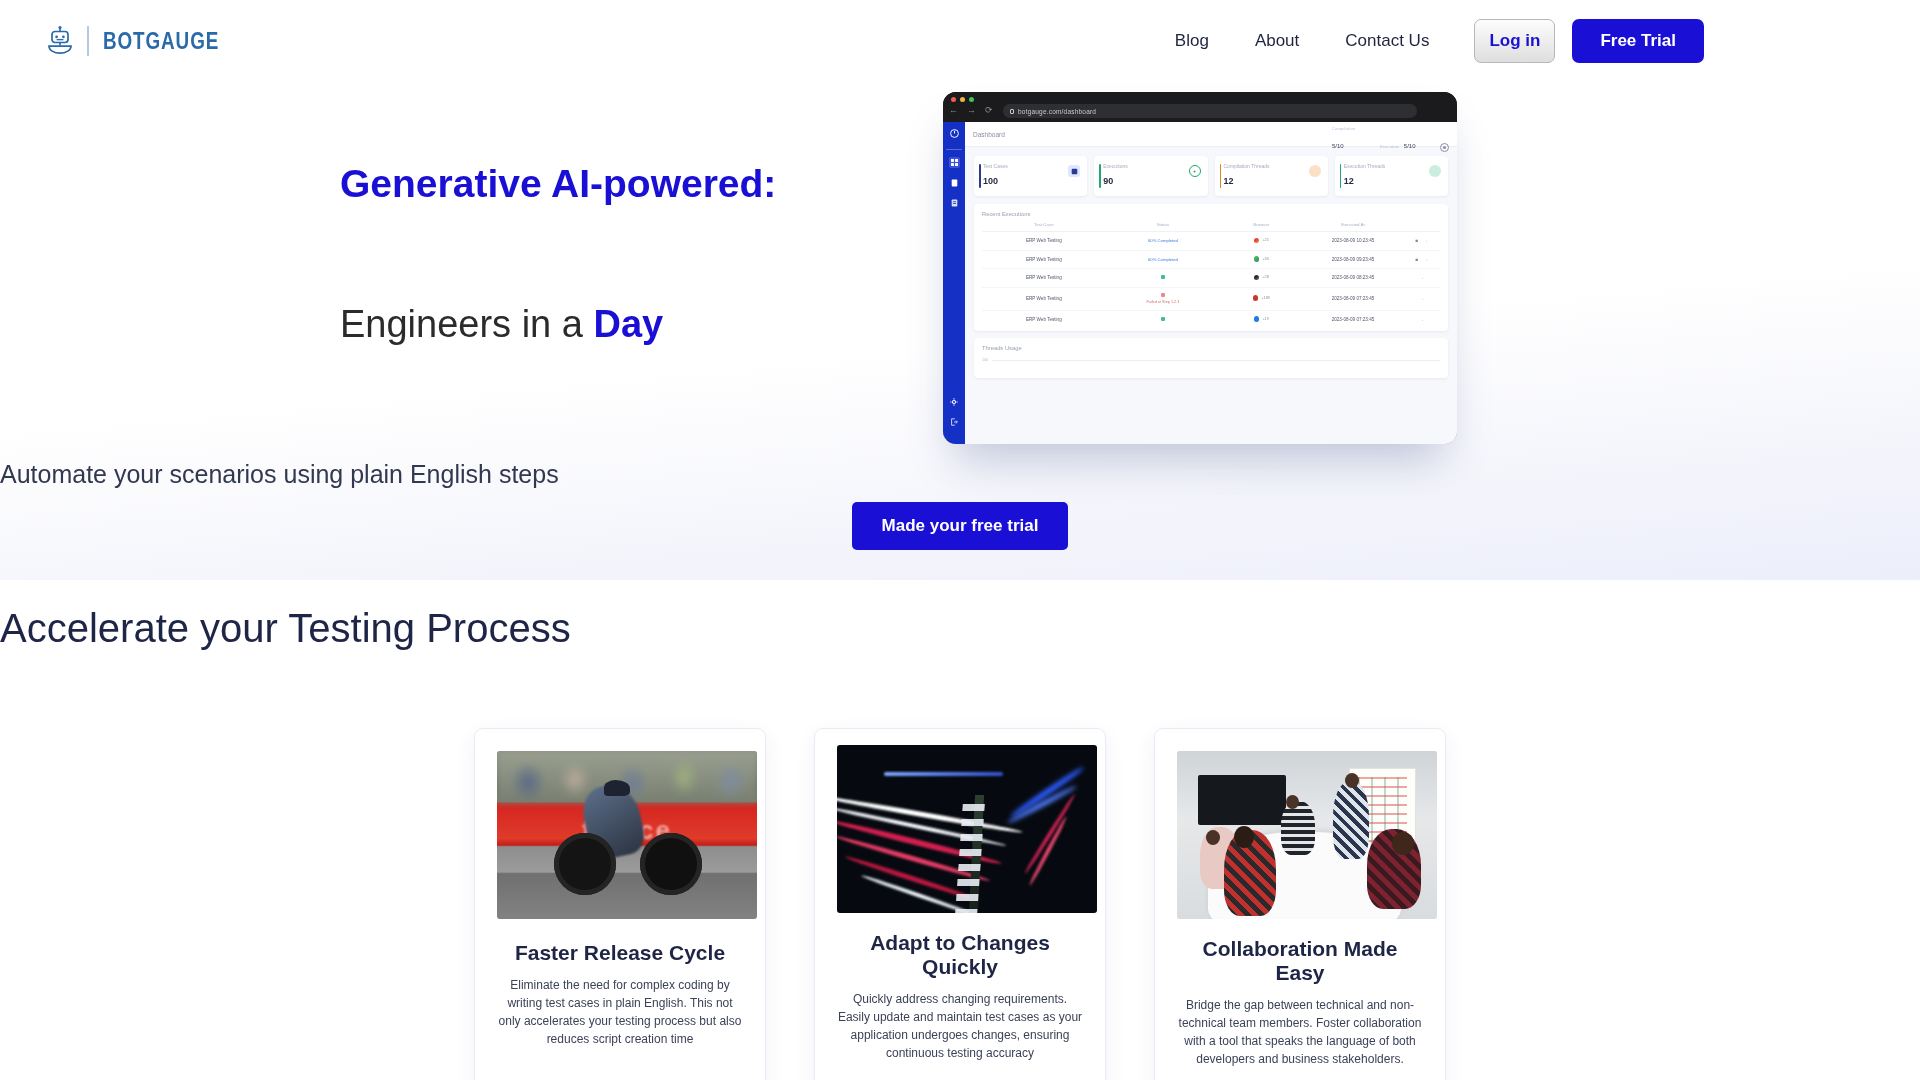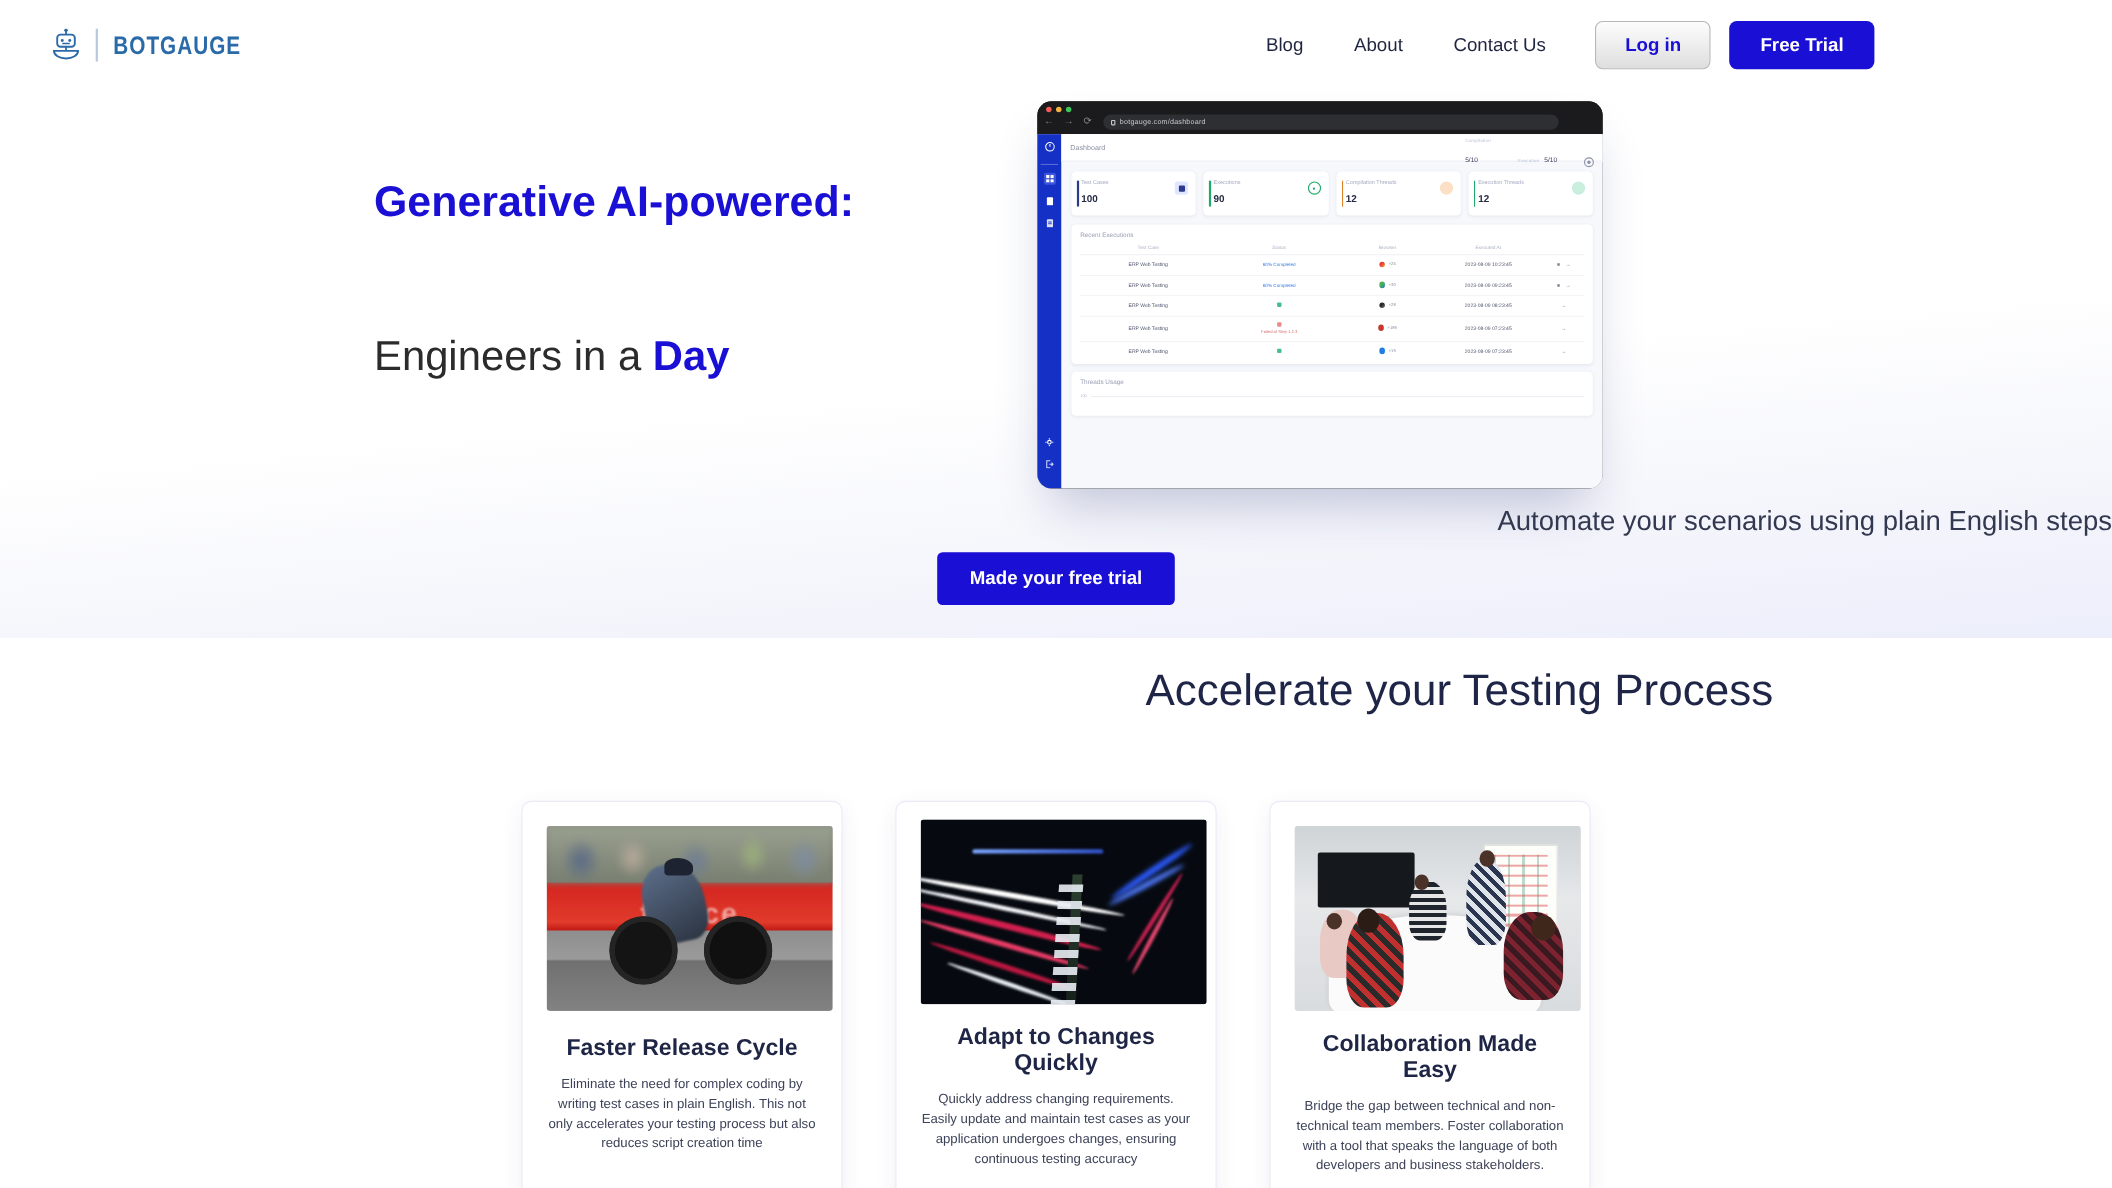--- a/index.html
+++ b/index.html
@@ -49,21 +49,21 @@
   .nav-link {
     font-size: 17px;
     color: #1f2440;
     padding: 0 23px;
     text-decoration: none;
     white-space: nowrap;
     cursor: pointer;
   }
   .btn-login {
     margin-left: 22px;
-    padding: 11px 26px;
+    padding: 11px 14px;
     font-size: 17px;
     font-weight: 700;
     color: #1a0fd4;
     background: linear-gradient(180deg,#fdfdfd 0%,#ececec 55%,#dedede 100%);
     border: 1px solid #b7b7b7;
     border-radius: 7px;
     cursor: pointer;
     line-height: 1.15;
   }
   .btn-trial {
@@ -261,37 +261,37 @@
     box-shadow: 0 1px 3px rgba(30,40,90,.07);
     padding: 7px 8px 10px; height: 40px;
   }
   .axis-row { display: flex; align-items: center; gap: 4px; margin-top: 7px; }
   .axis-lab { font-size: 3.6px; color: #b4b9ca; }
   .axis-line { flex: 1; height: 1px; background: #eceef4; }
 
   
   .sub {
     position: absolute; top: 460px; left: 0; width: 1920px;
-    text-align: right;
+    text-align: left;
     font-size: 25px; color: #32384f;
   }
   .cta-wrap { position: absolute; top: 502px; left: 0; width: 1920px; text-align: center; }
   .btn-cta {
     display: inline-block;
     background: #1a0fd4; color: #fff;
     font-size: 17px; font-weight: 700;
     padding: 14px 30px;
     border: none; border-radius: 5px;
     cursor: pointer;
   }
 
   
   .sect-title {
     position: absolute; top: 606px; left: 0; width: 1612px;
-    text-align: right;
+    text-align: left;
     font-size: 40px; font-weight: 400;
     color: #1e2547;
   }
   .cards {
     position: absolute; top: 728px; left: 0; width: 1920px;
     display: flex; justify-content: center; gap: 48px;
   }
   .card {
     width: 292px;
     background: #ffffff;

